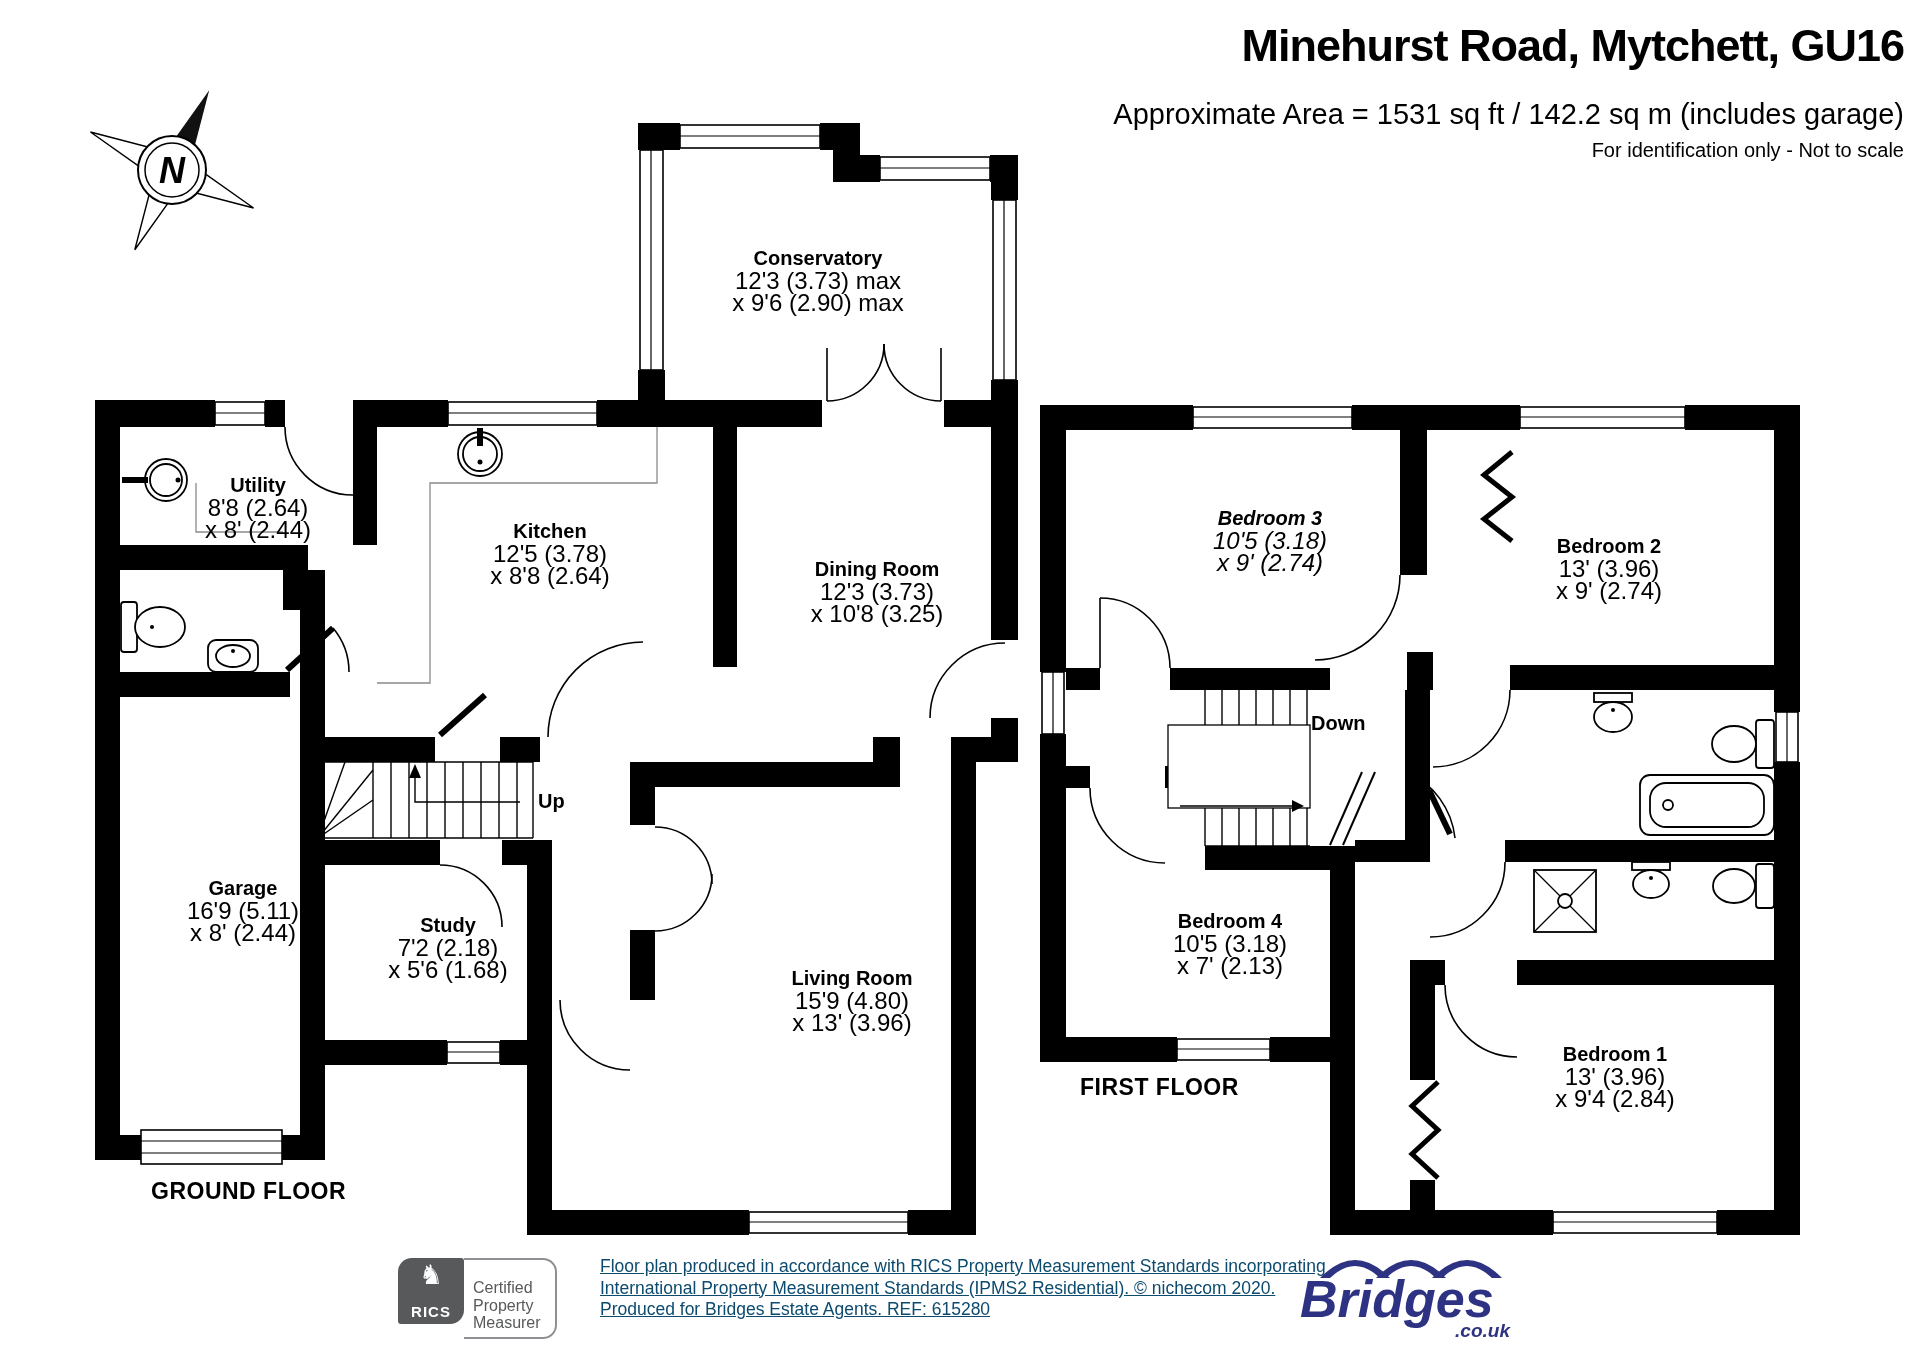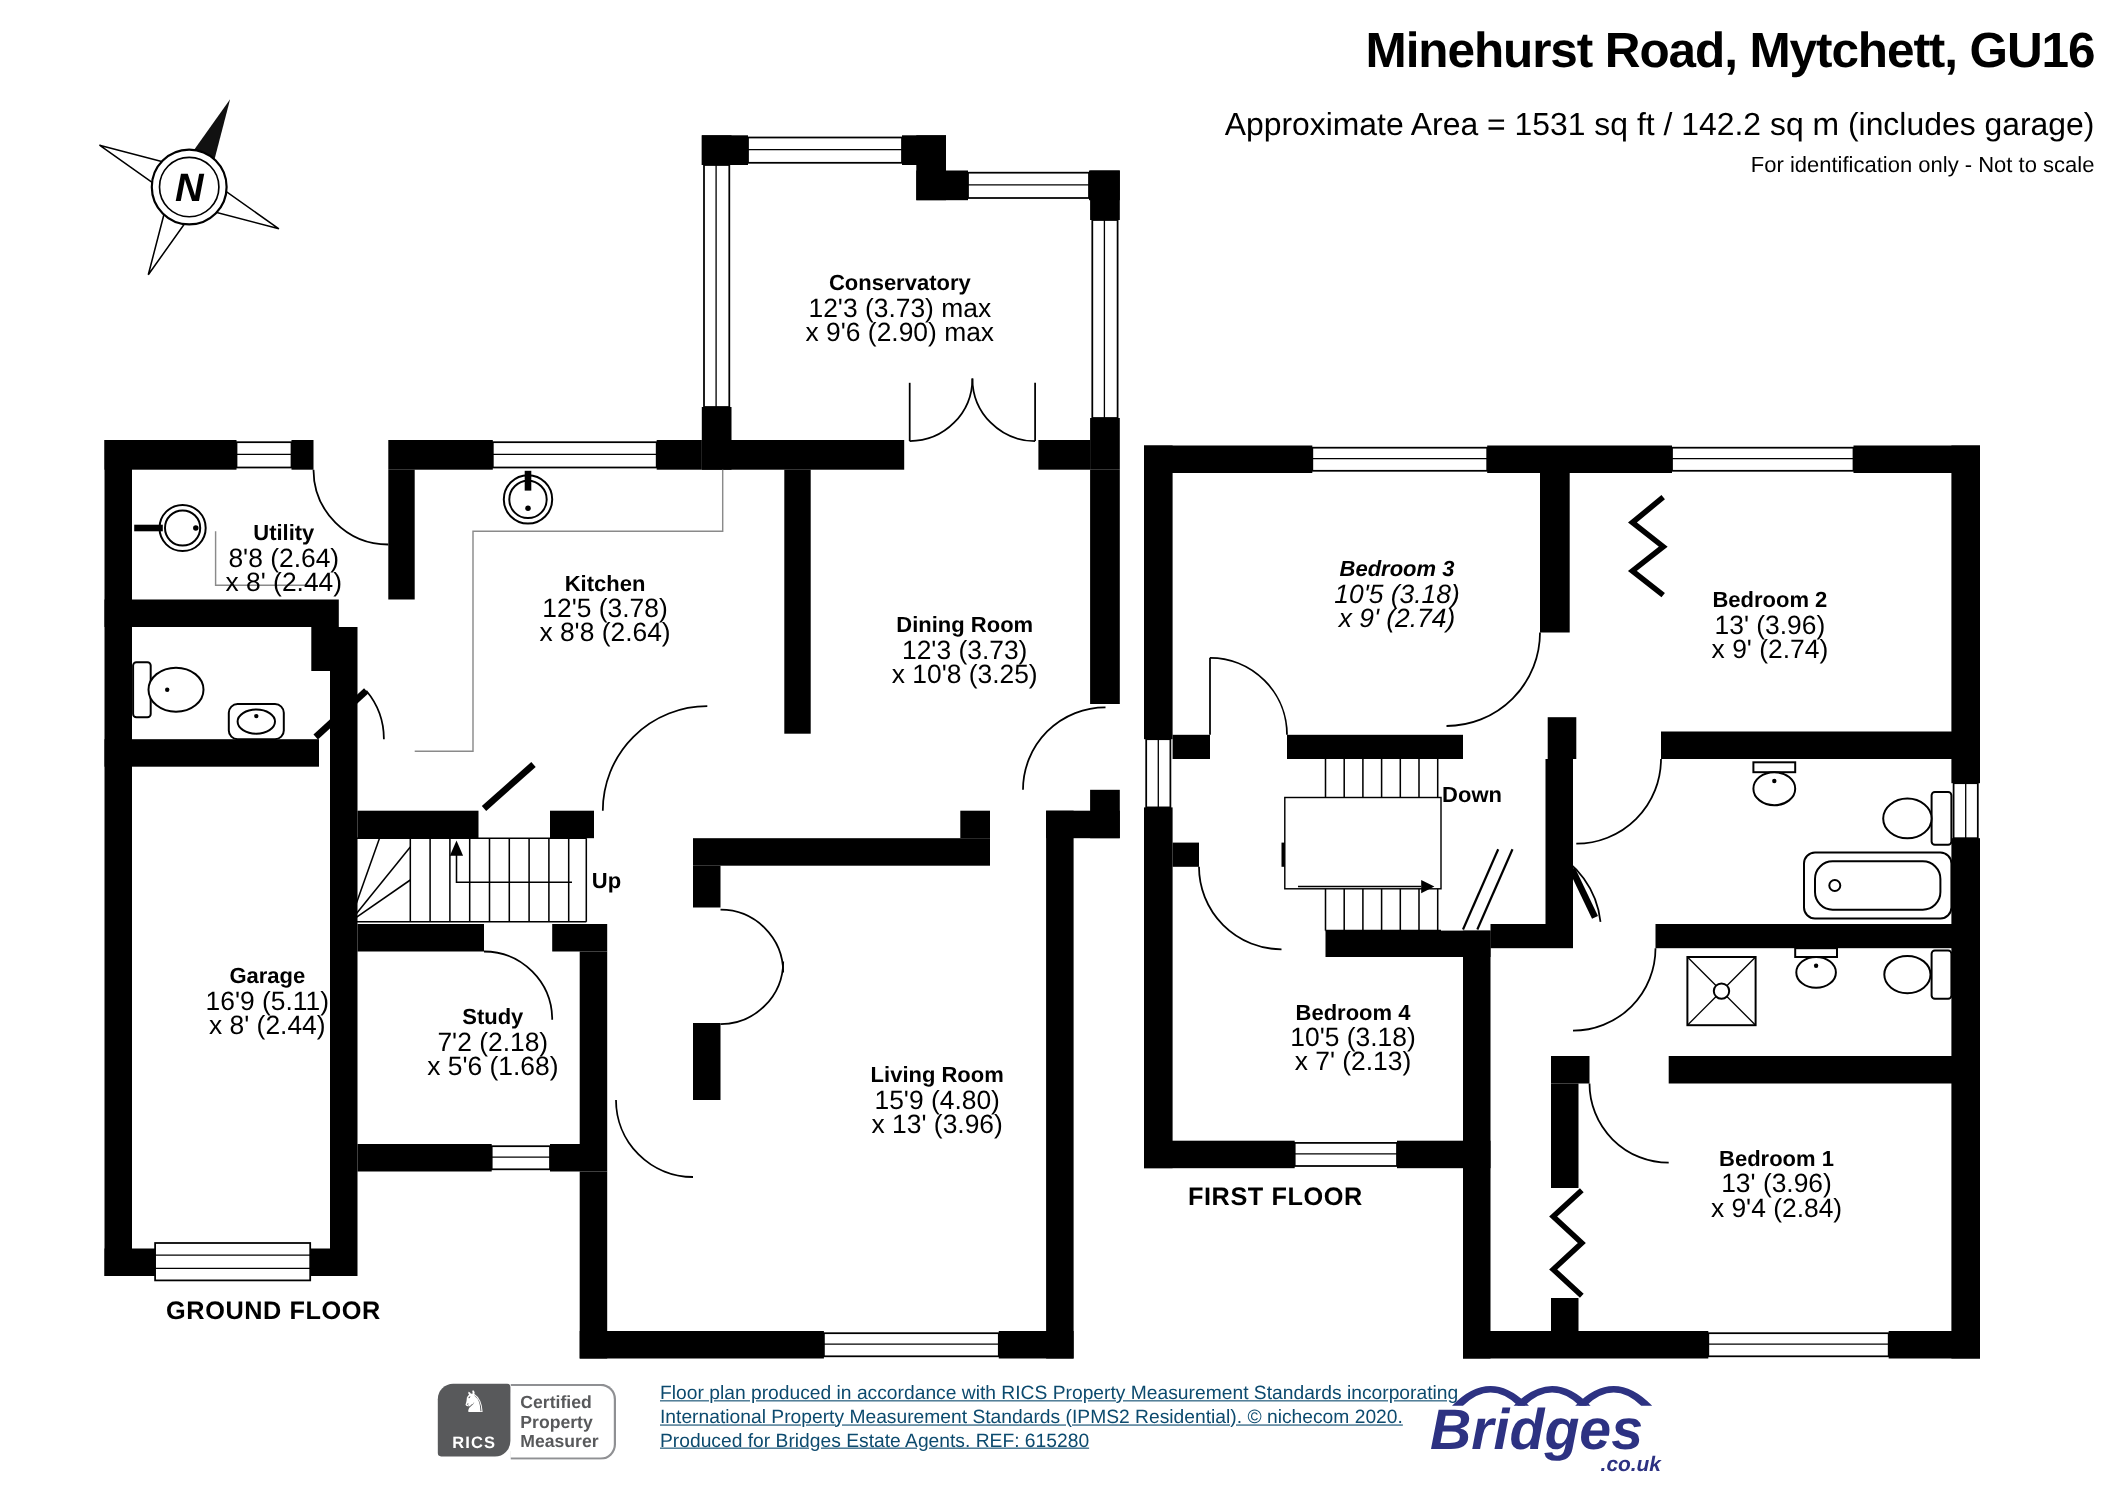--- a/index.html
+++ b/index.html
@@ -27,22 +27,22 @@
   .fix{fill:#fff;stroke:#000;stroke-width:1.8px;}
   .cnt{fill:none;stroke:#8a8a8a;stroke-width:1.3px;}
   .zig{fill:none;stroke:#000;stroke-width:5px;}
   
   .rics{position:absolute;left:398px;top:1258px;display:flex;}
   .rics-dark{width:66px;height:66px;background:#58595b;border-radius:14px 3px 14px 3px;
              display:flex;flex-direction:column;align-items:center;justify-content:center;color:#fff;}
   .rics-lion{font-size:27px;line-height:27px;}
   .rics-word{font-size:15px;font-weight:bold;letter-spacing:1px;margin-top:14px;}
   .rics-white{border:2px solid #8f9093;border-left:none;border-radius:0 14px 14px 0;
-              padding:7px 14px 5px 9px;display:flex;flex-direction:column;justify-content:center;
-              color:#58595b;font-weight:bold;font-size:16px;line-height:17.5px;}
+              padding:19px 14px 5px 9px;display:flex;flex-direction:column;justify-content:center;
+              color:#58595b;font-weight:normal;font-size:16px;line-height:17.5px;}
   .disc{position:absolute;left:600px;top:1256px;color:#0c4a6e;font-size:17.5px;line-height:21.5px;text-decoration:underline;}
   .bridges{position:absolute;left:1298px;top:1238px;text-decoration:underline;}
 </style>
 </head>
 <body>
 
 <svg class="layer" width="1920" height="1357" viewBox="0 0 1920 1357">
 
   <g>
     <g>

